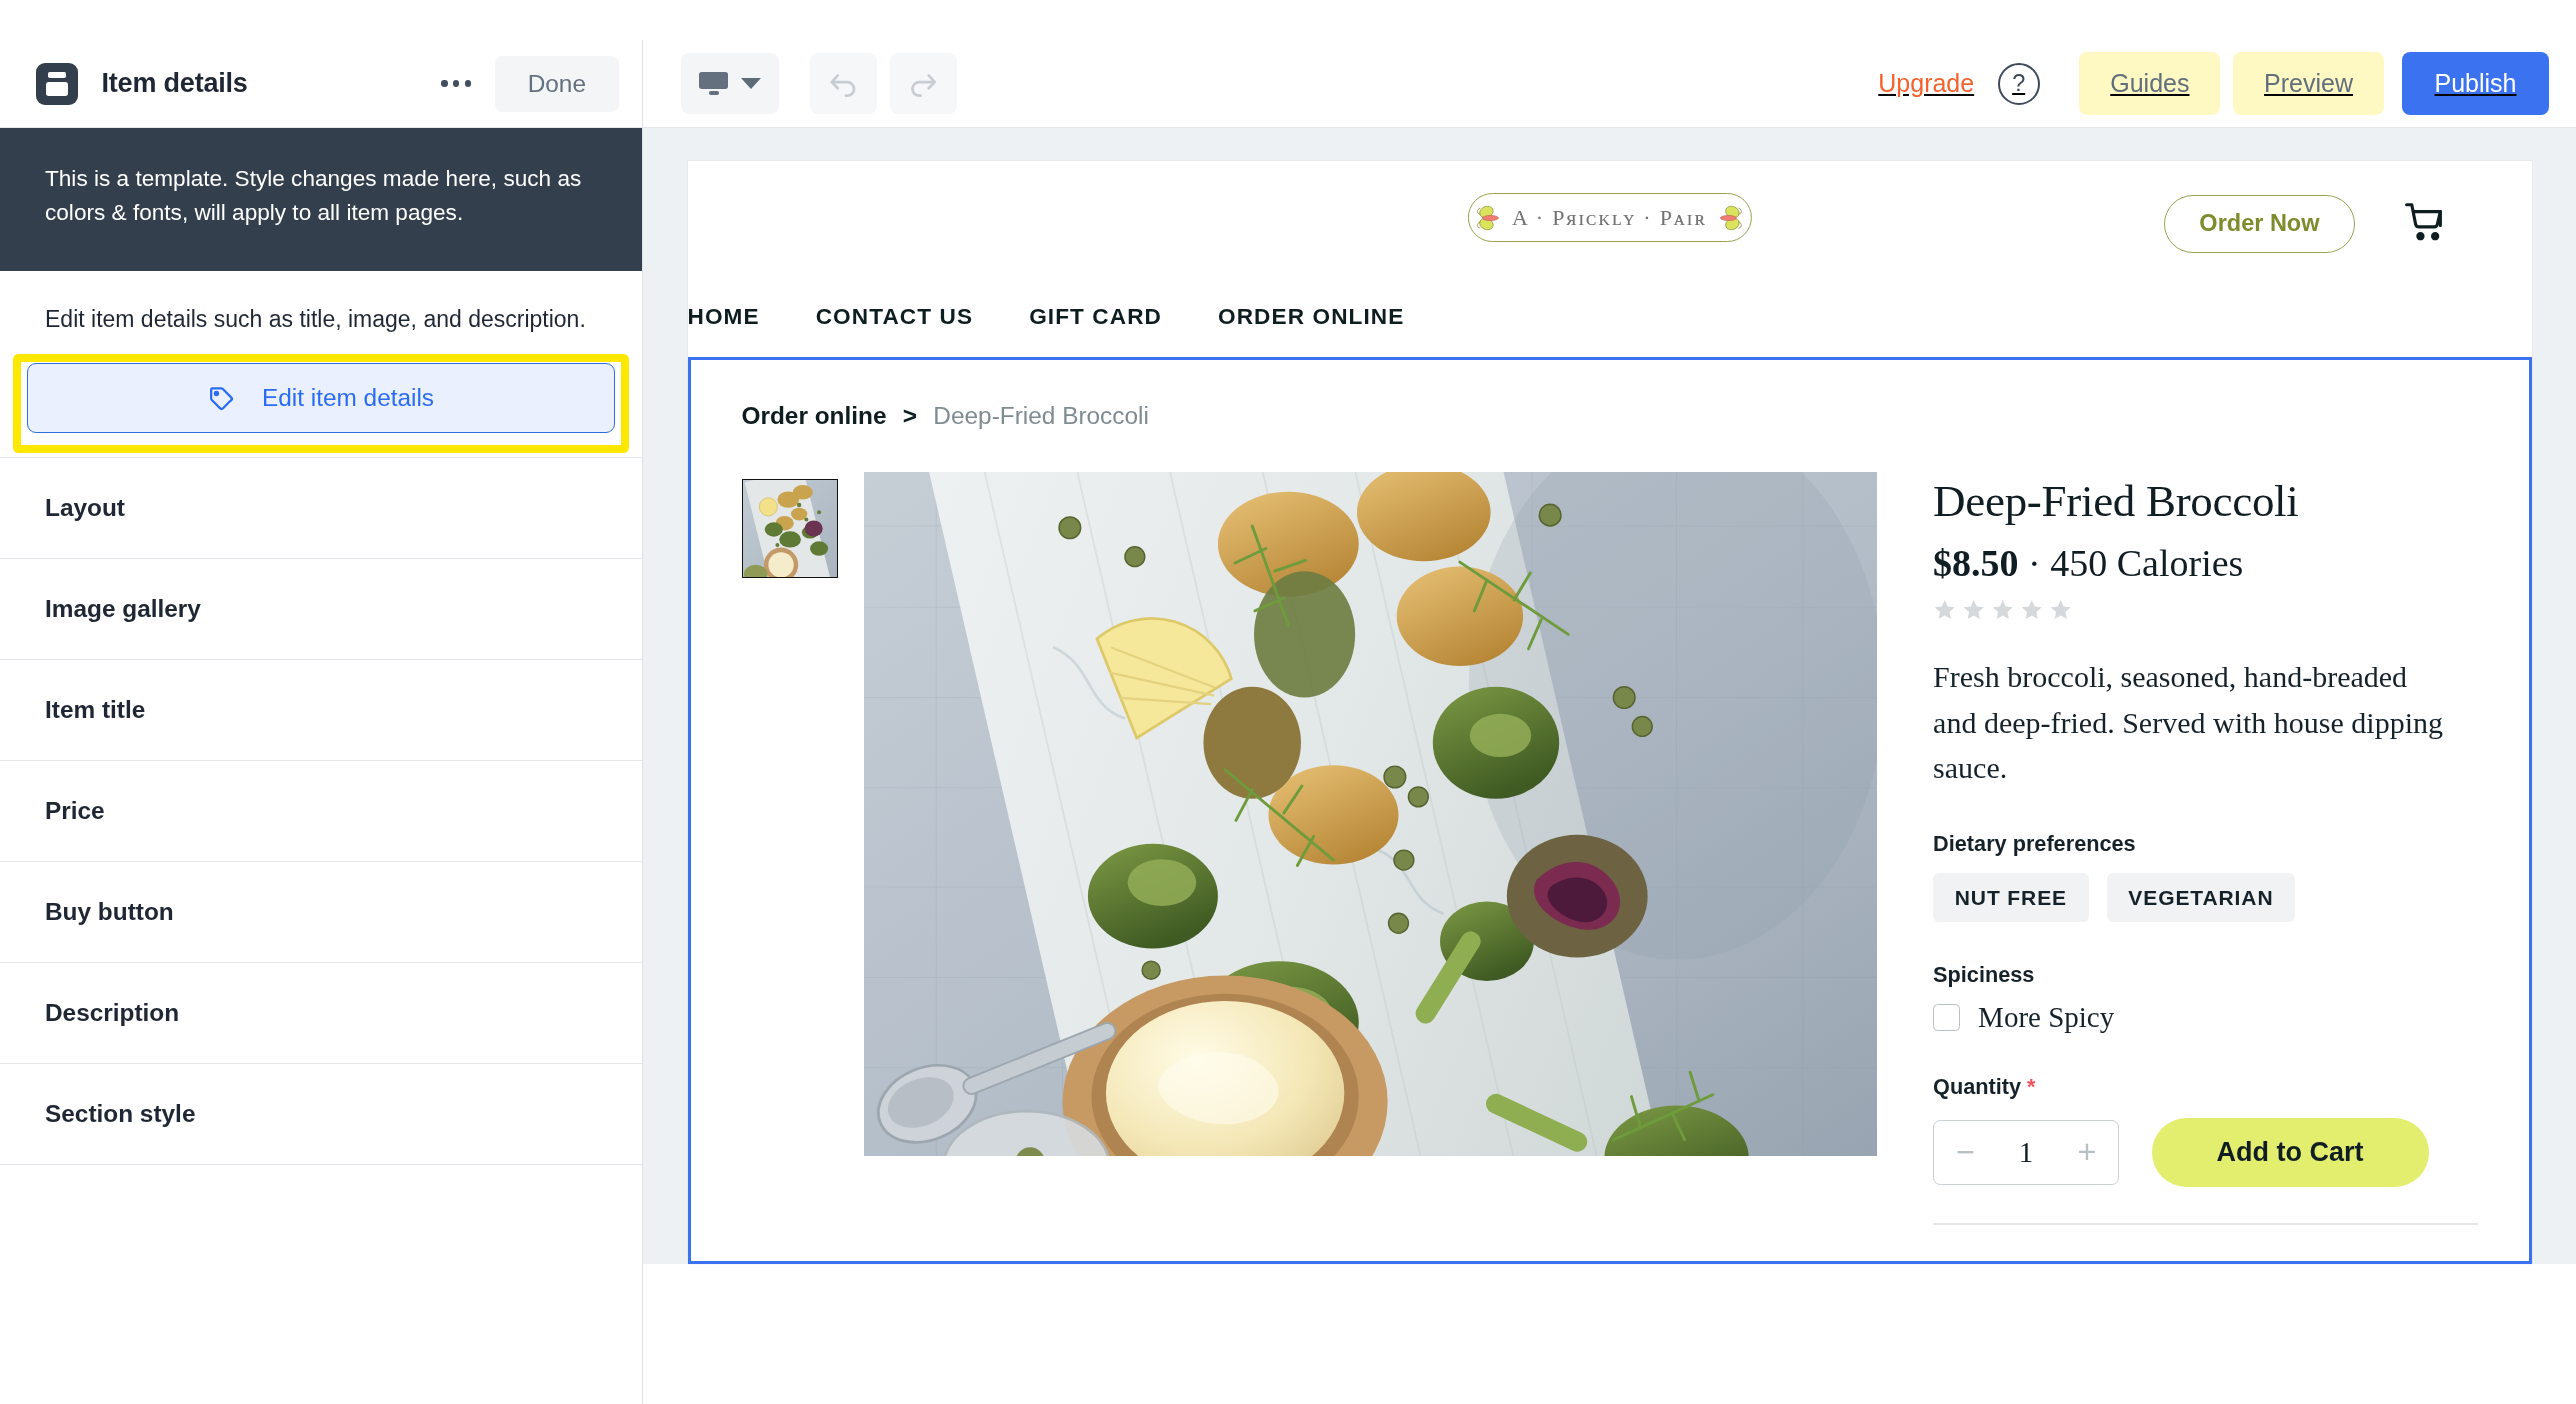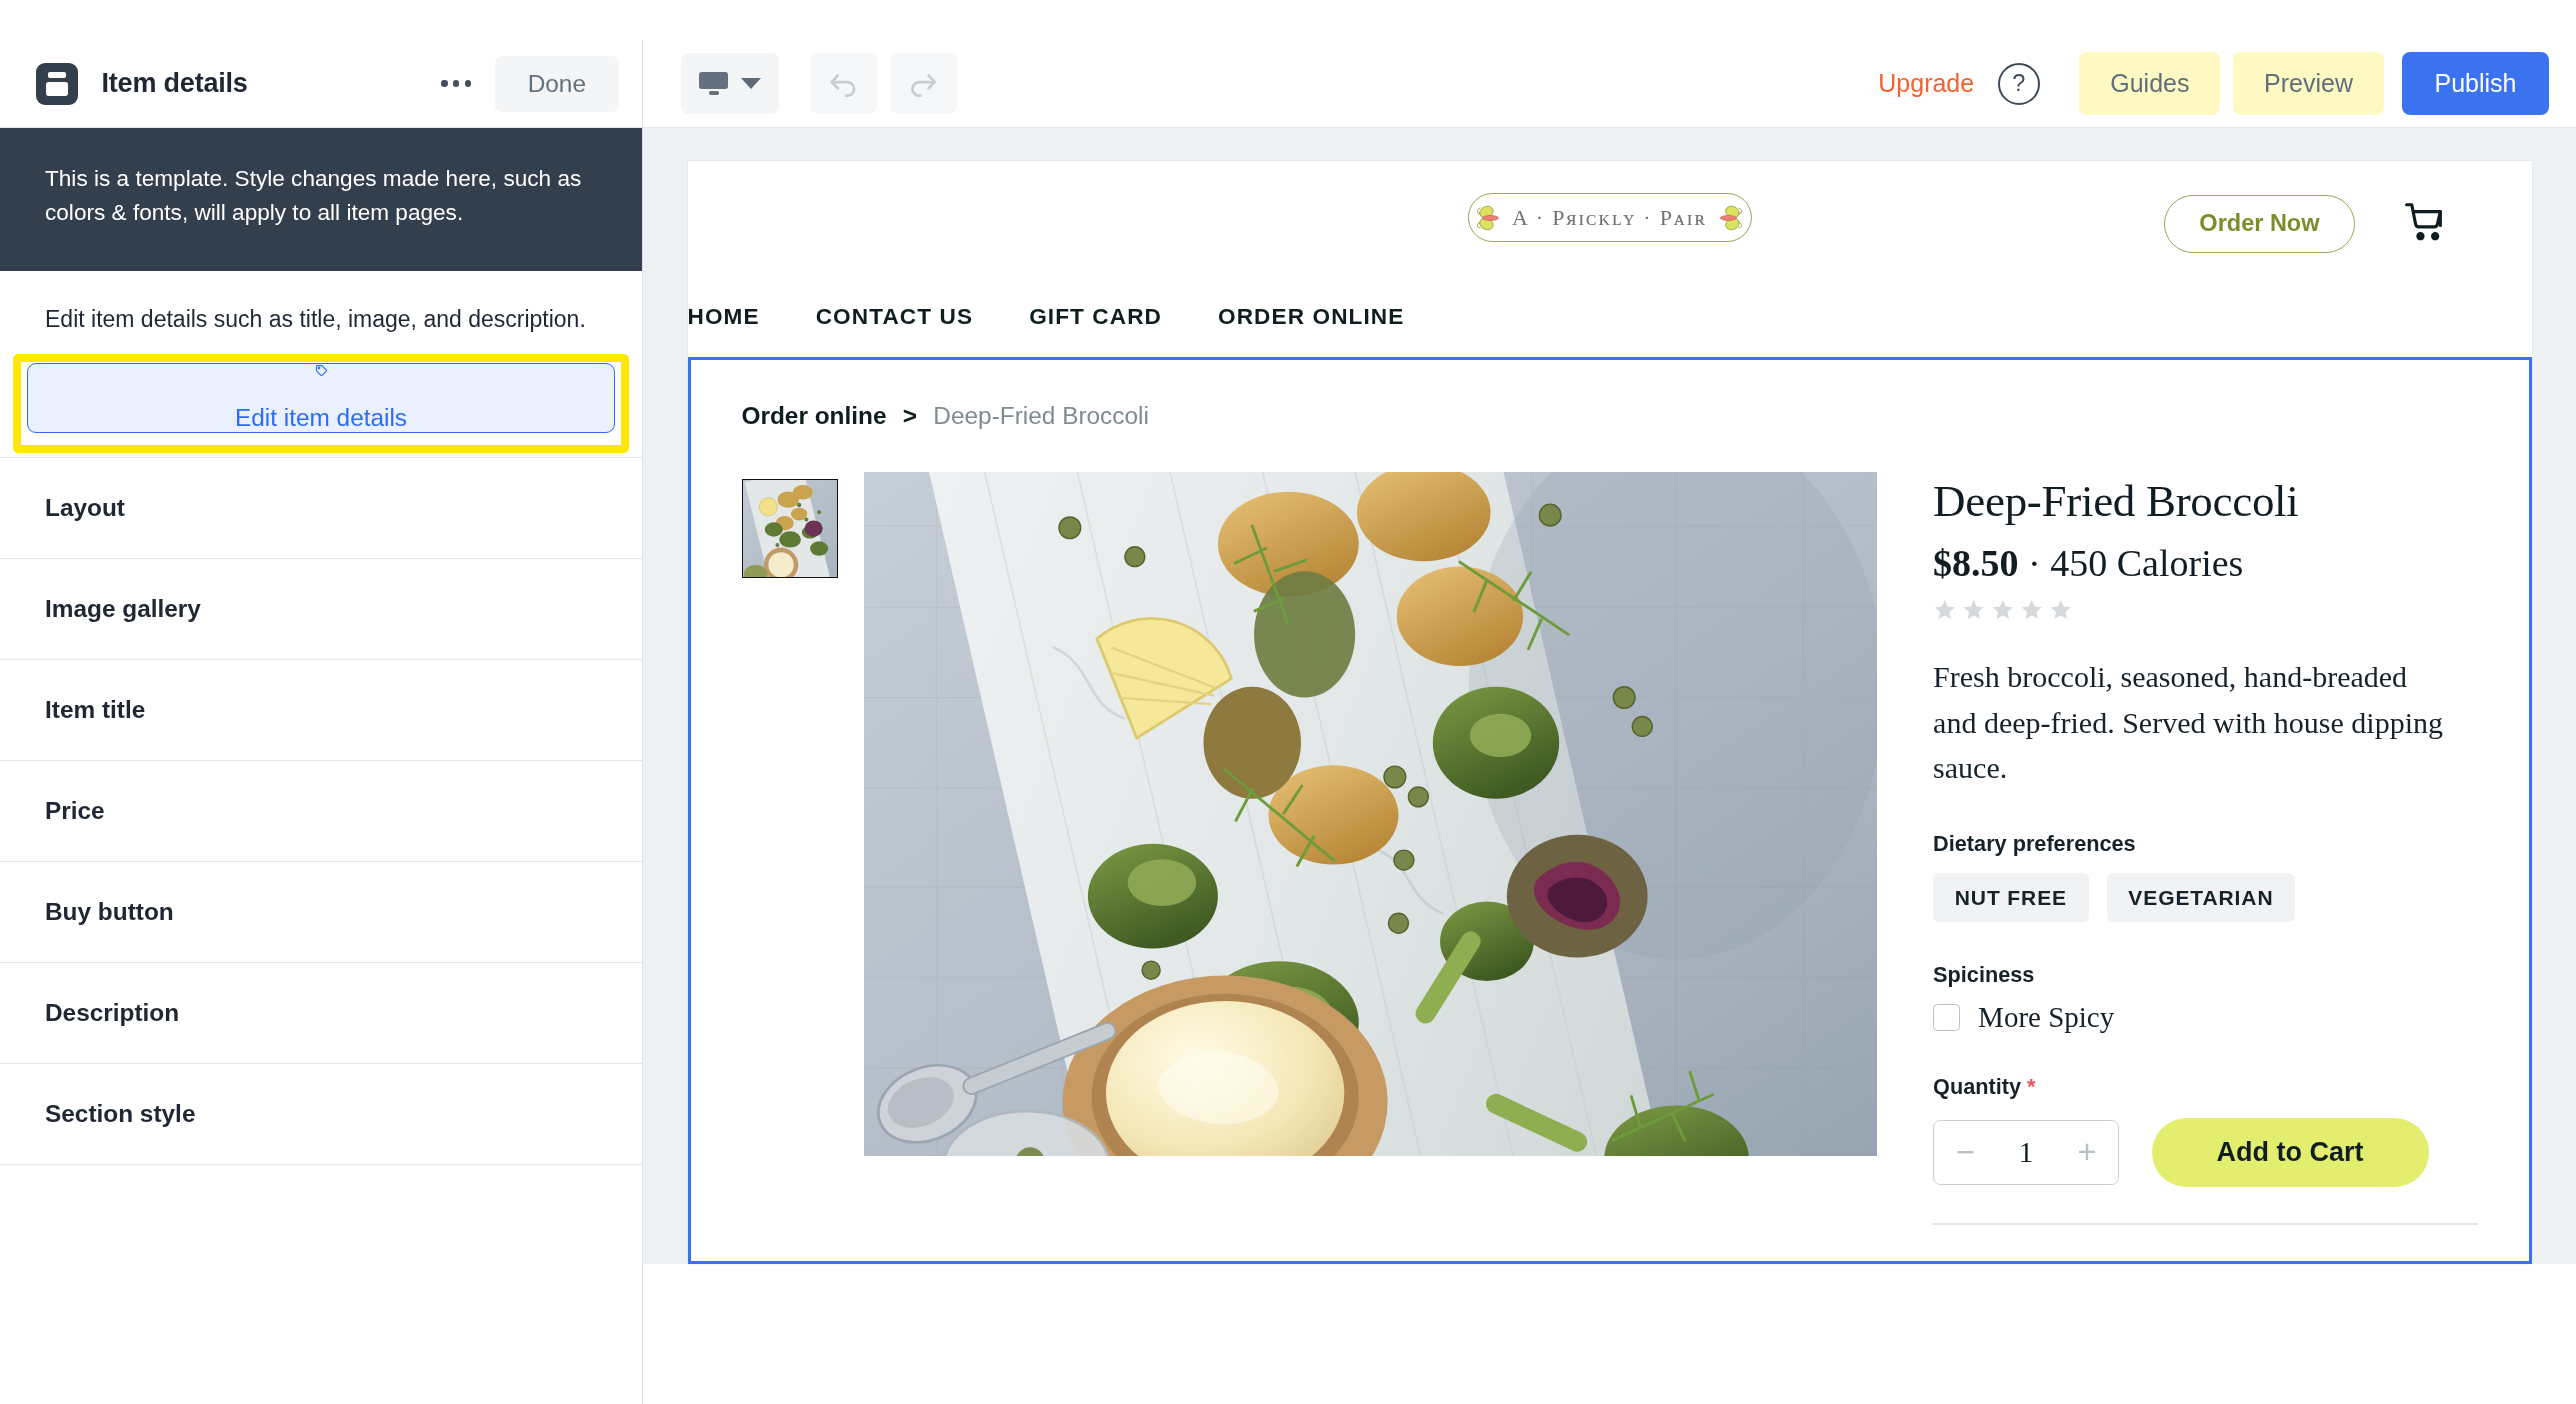--- a/index.html
+++ b/index.html
@@ -86,21 +86,20 @@
   }
   .edit-btn {
     position: relative; z-index: 2;
     width: 100%; height: 70px;
     background: #eaf0fe;
     border: 1.8px solid #2f6ee0;
     border-radius: 9px;
     display: flex; align-items: center; justify-content: center;
     gap: 27px; cursor: pointer;
     font-family: "Liberation Sans", sans-serif;
-    flex-direction: column;
   }
   .edit-btn .lbl { font-size: 24.4px; color: #2b6cf5; font-weight: 400; }
   .tag-icon { width: 27px; height: 27px; display:block; }
 
   .panel-list { border-top: 0.9px solid #e3e6ea; }
   .panel-row {
     height: 101px;
     display: flex; align-items: center;
     padding: 0 45px;
     border-bottom: 0.9px solid #e3e6ea;
@@ -111,20 +110,21 @@
   .panel-tail { flex: 1; border-bottom: 0.9px solid #e3e6ea; background:#fff; }
 
   
   .right { flex: 1; display: flex; flex-direction: column; background: #eef1f4; position: relative; }
   .topbar {
     height: 88px; flex: 0 0 88px;
     background: #ffffff;
     border-bottom: 0.9px solid #e3e6ea;
     display: flex; align-items: center;
     padding: 0 27px 0 38px;
+    text-decoration: underline;
   }
   .device-btn {
     height: 61px; min-width: 98px;
     background: #f3f5f7; border-radius: 8.1px;
     display: flex; align-items: center; justify-content: center; gap: 12.6px;
     cursor: pointer;
   }
   .monitor-ic { width: 29px; height: 23.5px; position: relative; }
   .monitor-ic::before {
     content:""; position:absolute; left:0; top:0; width:29px; height:17px;

